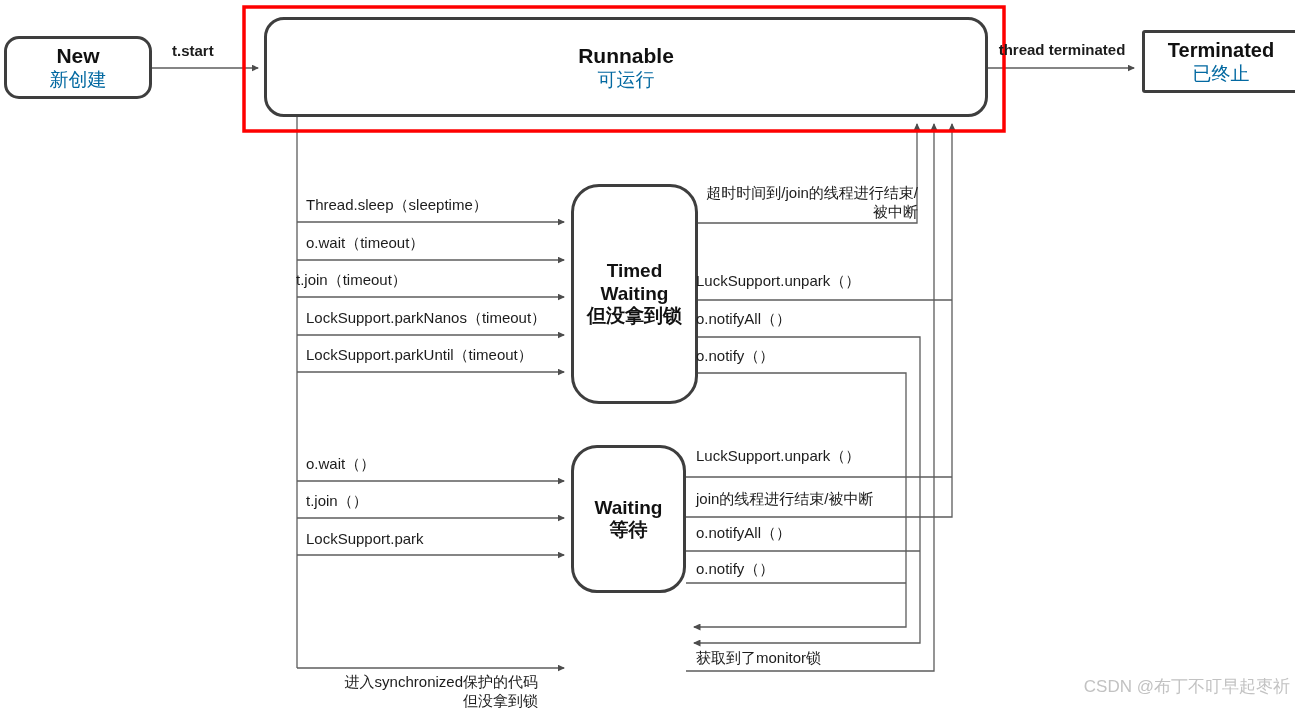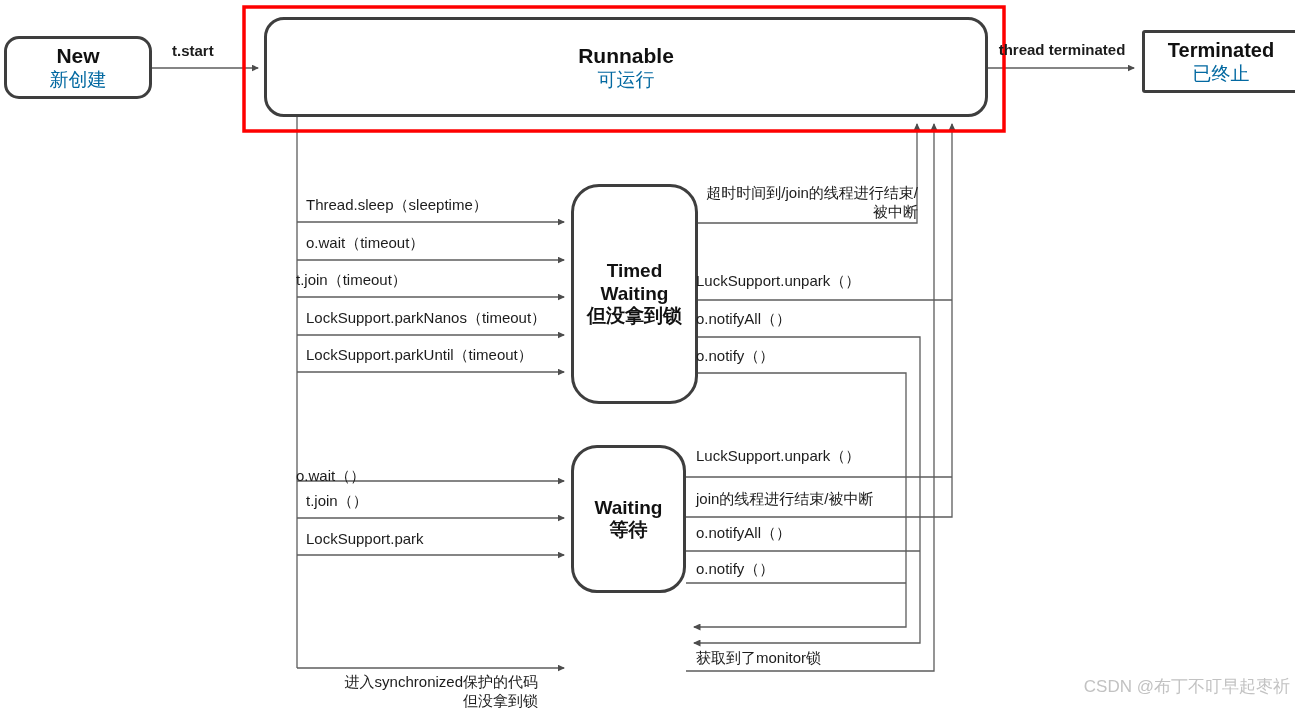--- a/index.html
+++ b/index.html
@@ -97,21 +97,21 @@
 
   <div class="lbl bold" style="left:172px;top:42px;width:70px;text-align:left;">t.start</div>
   <div class="lbl bold" style="left:986px;top:41px;width:152px;text-align:center;">thread terminated</div>
 
   <div class="lbl" style="left:306px;top:196px;">Thread.sleep（sleeptime）</div>
   <div class="lbl" style="left:306px;top:234px;">o.wait（timeout）</div>
   <div class="lbl" style="left:296px;top:271px;">t.join（timeout）</div>
   <div class="lbl" style="left:306px;top:309px;">LockSupport.parkNanos（timeout）</div>
   <div class="lbl" style="left:306px;top:346px;">LockSupport.parkUntil（timeout）</div>
 
-  <div class="lbl" style="left:296px;top:455px;margin-top:12px;">o.wait（）</div>
+  <div class="lbl" style="left:306px;top:455px;">o.wait（）</div>
   <div class="lbl" style="left:306px;top:492px;">t.join（）</div>
   <div class="lbl" style="left:306px;top:530px;">LockSupport.park</div>
 
   <div class="lbl center" style="left:298px;top:629px;width:240px;margin-top:44px;">
     <div>进入synchronized保护的代码</div>
     <div>但没拿到锁</div>
   </div>
 
   <div class="lbl center" style="left:690px;top:184px;width:228px;">
     <div>超时时间到/join的线程进行结束/</div>

